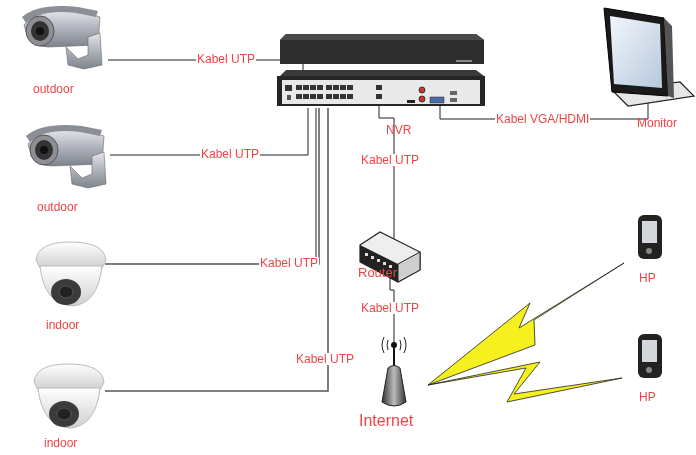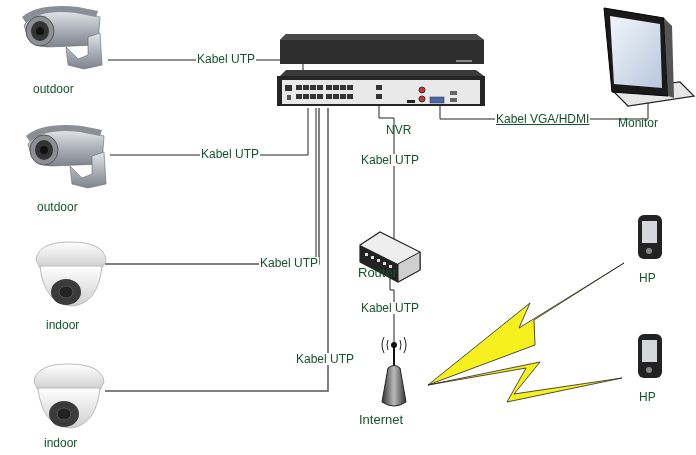--- a/index.html
+++ b/index.html
@@ -1,18 +1,18 @@
 <!DOCTYPE html>
 <html><head>
 <meta charset="utf-8">
 <style>
   html,body{margin:0;padding:0;background:#fff;}
   body{width:696px;height:455px;position:relative;overflow:hidden;font-family:"Liberation Sans",sans-serif;}
   #diagram{position:absolute;left:0;top:0;}
-  .lbl{position:absolute;white-space:nowrap;color:#14532d;line-height:1;}
+  .lbl{position:absolute;white-space:nowrap;color:#ef4444;line-height:1;}
   .big{font-size:12px;}
   .sm{font-size:12px;background:#fff;padding:0 1px;}
 </style>
 </head>
 <body>
 
 <svg id="diagram" width="696" height="455" viewBox="0 0 696 455" xmlns="http://www.w3.org/2000/svg">
   <defs>
     <linearGradient id="silver" x1="0" y1="0" x2="0" y2="1">
       <stop offset="0" stop-color="#e4e6ea"></stop>
@@ -161,25 +161,25 @@
     <rect x="4" y="6" width="15" height="22" fill="#d4d8dd"></rect>
     <circle cx="11" cy="36" r="3" fill="#888"></circle>
   </g>
 </svg>
 
 <div class="lbl big" style="left:33px;top:83px;">outdoor</div>
 <div class="lbl big" style="left:37px;top:201px;">outdoor</div>
 <div class="lbl big" style="left:46px;top:319px;">indoor</div>
 <div class="lbl big" style="left:44px;top:437px;">indoor</div>
 <div class="lbl big" style="left:362px;top:124px;margin-left:24px;">NVR</div>
-<div class="lbl big" style="left:618px;top:117px;">Monitor</div>
+<div class="lbl big" style="left:637px;top:117px;">Monitor</div>
 <div class="lbl big" style="left:358px;top:266px;font-size:13px;">Router</div>
-<div class="lbl big" style="left:359px;top:413px;font-size:13px;">Internet</div>
+<div class="lbl big" style="left:359px;top:413px;font-size:16px;">Internet</div>
 <div class="lbl big" style="left:639px;top:272px;">HP</div>
 <div class="lbl big" style="left:639px;top:391px;">HP</div>
 
 <div class="lbl sm" style="left:196px;top:53px;">Kabel UTP</div>
 <div class="lbl sm" style="left:200px;top:148px;">Kabel UTP</div>
 <div class="lbl sm" style="left:259px;top:257px;">Kabel UTP</div>
 <div class="lbl sm" style="left:295px;top:353px;">Kabel UTP</div>
 <div class="lbl sm" style="left:360px;top:154px;">Kabel UTP</div>
 <div class="lbl sm" style="left:360px;top:302px;">Kabel UTP</div>
-<div class="lbl sm" style="left:495px;top:113px;text-decoration:underline;">Kabel VGA/HDMI</div>
+<div class="lbl sm" style="left:495px;top:113px;">Kabel VGA/HDMI</div>
 
 </body></html>

